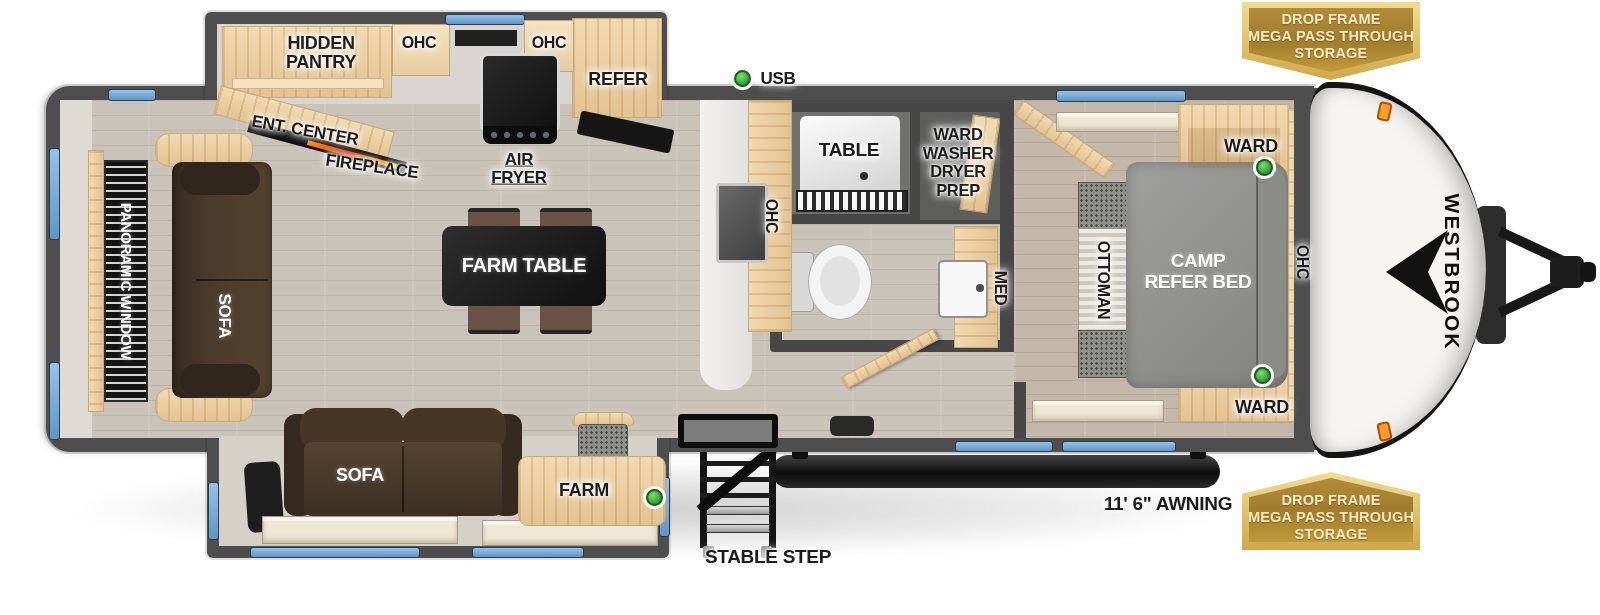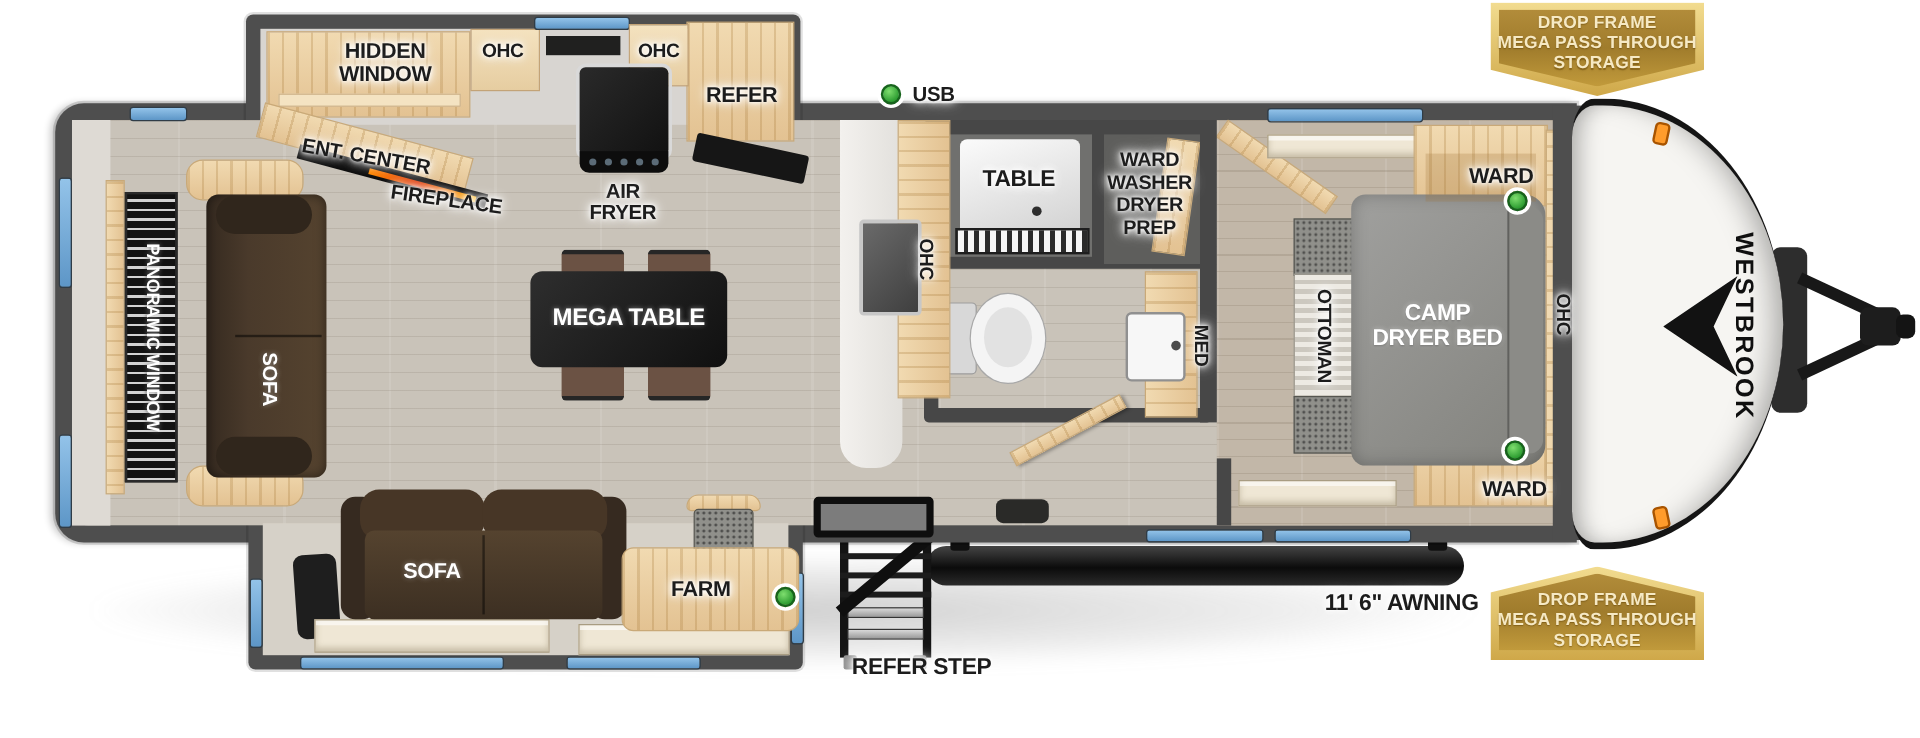--- a/index.html
+++ b/index.html
@@ -64,21 +64,21 @@
     <div class="ab" style="left:769px;top:448px;width:7px;height:100px;background:#141414;"></div>
     <div class="ab" style="left:700px;top:461px;width:76px;height:5px;background:#1c1c1c;"></div>
     <div class="ab" style="left:700px;top:477px;width:76px;height:5px;background:#1c1c1c;"></div>
     <div class="ab" style="left:700px;top:493px;width:76px;height:5px;background:#1c1c1c;"></div>
     <div class="ab" style="left:706px;top:506px;width:64px;height:9px;background:linear-gradient(180deg,#d8d8d8,#9a9a9a);border:1px solid #333;box-sizing:border-box;"></div>
     <div class="ab" style="left:706px;top:524px;width:64px;height:9px;background:linear-gradient(180deg,#d8d8d8,#9a9a9a);border:1px solid #333;box-sizing:border-box;"></div>
     <div class="ab" style="left:688px;top:473px;width:100px;height:10px;background:#0f0f0f;transform:rotate(-40deg);"></div>
     <div class="ab" style="left:703px;top:546px;width:11px;height:12px;background:#8d8d8d;border-radius:2px;"></div>
     <div class="ab" style="left:761px;top:546px;width:11px;height:12px;background:#8d8d8d;border-radius:2px;"></div>
   </div>
-  <div class="lbl" style="left:768px;top:557px;font-size:19px;">REFER STEP</div>
+  <div class="lbl" style="left:768px;top:557px;font-size:19px;">STABLE STEP</div>
 
   <div class="ab wall" style="left:46px;top:86px;width:1268px;height:366px;border-radius:24px 0 0 24px;z-index:3;
               box-shadow:0 0 0 2px rgba(0,0,0,.15), -4px 0 6px rgba(0,0,0,.2);"></div>
   <div class="ab plank" style="left:60px;top:100px;width:1244px;height:338px;border-radius:14px 0 0 14px;z-index:4;"></div>
 
   <div class="ab win" style="left:108px;top:89px;width:46px;height:10px;z-index:6;"></div>
   <div class="ab win" style="left:49px;top:148px;width:9px;height:90px;z-index:6;"></div>
   <div class="ab win" style="left:49px;top:362px;width:9px;height:76px;z-index:6;"></div>
   <div class="ab win" style="left:1056px;top:90px;width:128px;height:10px;z-index:6;"></div>
   <div class="ab win" style="left:955px;top:441px;width:96px;height:9px;z-index:6;"></div>
@@ -107,53 +107,53 @@
   <div class="lbl" style="left:372px;top:167px;transform:translate(-50%,-50%) rotate(8deg);">FIREPLACE</div>
 
   <div class="ab wall" style="left:205px;top:12px;width:462px;height:94px;border-radius:6px;z-index:3;
               box-shadow:0 0 0 2px rgba(0,0,0,.12);"></div>
   <div class="ab" style="left:217px;top:24px;width:438px;height:80px;background:#d8d5d1;z-index:4;"></div>
   <div class="ab win" style="left:445px;top:14px;width:78px;height:9px;z-index:6;"></div>
 
   <div class="ab wood" style="left:222px;top:26px;width:170px;height:72px;z-index:5;"></div>
   <div class="ab" style="left:232px;top:78px;width:150px;height:9px;background:#f4e3c2;border:1px solid #cdb187;z-index:6;"></div>
   <div class="lbl pre" style="left:321px;top:53px;font-size:18px;">HIDDEN
-WINDOW</div>
+PANTRY</div>
 
   <div class="ab" style="left:392px;top:24px;width:56px;height:50px;background:linear-gradient(180deg,#f4e2bf,#e6cda1);border:1px solid #c3a377;z-index:5;"></div>
   <div class="lbl" style="left:419px;top:43px;font-size:16px;">OHC</div>
 
   <div class="ab" style="left:455px;top:30px;width:62px;height:16px;background:#20201f;z-index:5;"></div>
 
   <div class="ab" style="left:483px;top:56px;width:74px;height:74px;background:linear-gradient(135deg,#2a2a2a,#111);border-radius:5px;z-index:7;
               box-shadow:0 0 0 3px #d9d9d9;"></div>
   <div class="ab" style="left:483px;top:126px;width:74px;height:18px;background:#0d0d0d;border-radius:0 0 8px 8px;z-index:8;
               display:flex;align-items:center;justify-content:space-around;padding:0 5px;box-sizing:border-box;">
     <span style="width:6px;height:6px;border-radius:50%;background:#5b6b77;"></span>
     <span style="width:6px;height:6px;border-radius:50%;background:#5b6b77;"></span>
     <span style="width:6px;height:6px;border-radius:50%;background:#5b6b77;"></span>
     <span style="width:6px;height:6px;border-radius:50%;background:#5b6b77;"></span>
     <span style="width:6px;height:6px;border-radius:50%;background:#5b6b77;"></span>
   </div>
-  <div class="lbl pre" style="left:519px;top:169px;">AIR
+  <div class="lbl pre" style="left:519px;top:169px;text-decoration:underline;">AIR
 FRYER</div>
 
   <div class="ab" style="left:524px;top:20px;width:48px;height:50px;background:linear-gradient(180deg,#f4e2bf,#e6cda1);border:1px solid #c3a377;z-index:6;"></div>
   <div class="lbl" style="left:549px;top:43px;font-size:16px;">OHC</div>
 
   <div class="ab wood" style="left:572px;top:18px;width:90px;height:100px;z-index:5;"></div>
   <div class="lbl" style="left:618px;top:80px;font-size:18px;">REFER</div>
   <div class="ab" style="left:578px;top:120px;width:95px;height:24px;background:#161616;transform:rotate(12deg);z-index:6;border-radius:3px;"></div>
 
   <div class="ab" style="left:468px;top:208px;width:52px;height:28px;background:#6b5244;border-top:4px solid #262626;border-radius:4px;z-index:7;"></div>
   <div class="ab" style="left:540px;top:208px;width:52px;height:28px;background:#6b5244;border-top:4px solid #262626;border-radius:4px;z-index:7;"></div>
   <div class="ab" style="left:468px;top:300px;width:52px;height:30px;background:#6b5244;border-bottom:4px solid #262626;border-radius:4px;z-index:7;"></div>
   <div class="ab" style="left:540px;top:300px;width:52px;height:30px;background:#6b5244;border-bottom:4px solid #262626;border-radius:4px;z-index:7;"></div>
   <div class="ab" style="left:442px;top:226px;width:164px;height:80px;background:linear-gradient(135deg,#2e2e2e,#101010);border-radius:10px;z-index:8;"></div>
-  <div class="lbl white" style="left:524px;top:266px;font-size:20px;">MEGA TABLE</div>
+  <div class="lbl white" style="left:524px;top:266px;font-size:20px;">FARM TABLE</div>
 
   <div class="ab" style="left:700px;top:100px;width:52px;height:290px;background:linear-gradient(90deg,#f3f1ee,#e2e0dc);border-radius:0 0 22px 22px;z-index:6;"></div>
   <div class="ab wood-v" style="left:748px;top:100px;width:44px;height:232px;z-index:7;"></div>
   <div class="ab" style="left:716px;top:183px;width:52px;height:80px;background:linear-gradient(135deg,#6a6a6a,#3f3f3f);
               border:3px solid #c7c7c7;box-sizing:border-box;border-radius:4px;z-index:8;"></div>
   <div class="lbl vert" style="left:771px;top:216px;font-size:16px;">OHC</div>
 
   <div class="ab" style="left:770px;top:100px;width:240px;height:252px;background:#474747;z-index:5;border-radius:4px;">
     <div class="ab" style="left:12px;top:12px;width:128px;height:102px;background:#70706e;"></div>
     <div class="ab" style="left:30px;top:16px;width:100px;height:86px;border-radius:6px;
@@ -192,21 +192,21 @@
   <div class="ab mesh" style="left:1078px;top:182px;width:50px;height:48px;z-index:7;"></div>
   <div class="ab" style="left:1078px;top:228px;width:50px;height:104px;z-index:7;border:1px solid #9d998f;box-sizing:border-box;
               background:repeating-linear-gradient(180deg,#edeae3 0 4px,#ccc8bf 4px 8px);"></div>
   <div class="ab mesh" style="left:1078px;top:330px;width:50px;height:48px;z-index:7;"></div>
   <div class="lbl vert" style="left:1103px;top:280px;font-size:16px;">OTTOMAN</div>
 
   <div class="ab" style="left:1126px;top:162px;width:162px;height:226px;border-radius:12px 18px 18px 12px;z-index:8;
               background:linear-gradient(135deg,#a0a09e,#82827d);box-shadow:inset 0 0 14px rgba(0,0,0,.25);"></div>
   <div class="ab" style="left:1256px;top:172px;width:28px;height:206px;background:#8b8b87;border-left:2px solid rgba(0,0,0,.3);border-radius:0 12px 12px 0;z-index:9;"></div>
   <div class="lbl white pre" style="left:1198px;top:272px;font-size:19px;">CAMP
-DRYER BED</div>
+REFER BED</div>
 
   <div class="ab wood" style="left:1178px;top:104px;width:112px;height:68px;z-index:7;"></div>
   <div class="ab" style="left:1188px;top:128px;width:92px;height:40px;background:rgba(160,115,55,.25);z-index:8;"></div>
   <div class="lbl" style="left:1251px;top:147px;font-size:18px;">WARD</div>
   <div class="ab wood" style="left:1178px;top:356px;width:112px;height:66px;z-index:7;"></div>
   <div class="lbl" style="left:1262px;top:408px;font-size:18px;">WARD</div>
   <div class="ab usb-dot" style="left:1256px;top:159px;"></div>
   <div class="ab usb-dot" style="left:1254px;top:367px;"></div>
 
   <div class="ab wood-v" style="left:1288px;top:108px;width:28px;height:314px;z-index:9;"></div>

